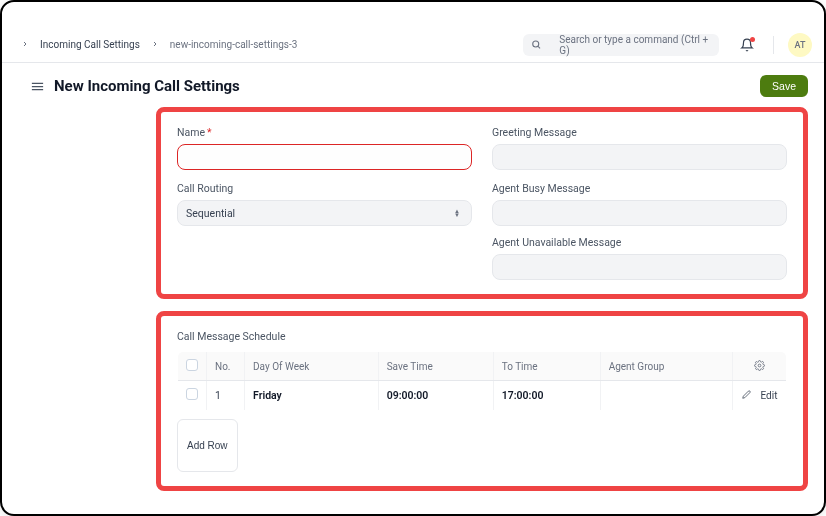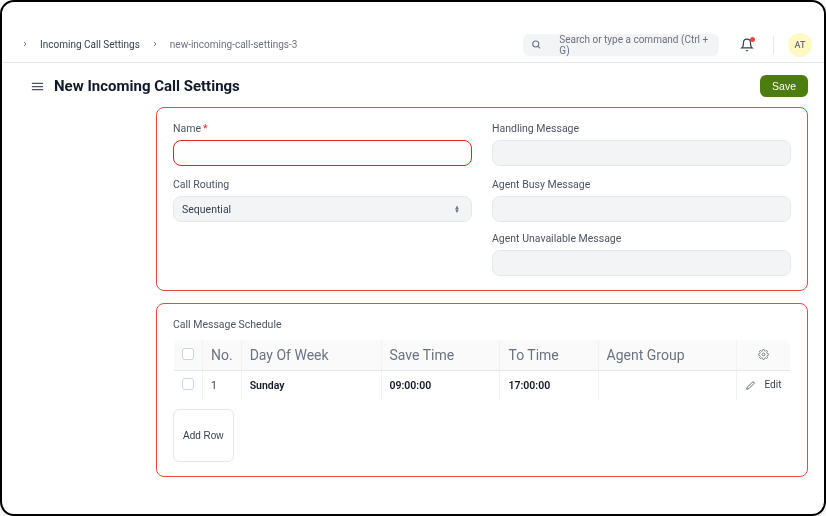--- a/index.html
+++ b/index.html
@@ -83,21 +83,21 @@
     background: #4d7c0f; color: #fff;
     border: none; border-radius: 6px;
     padding: 5px 12px; font-size: 10.5px;
     cursor: pointer; font-weight: 500;
   }
   .content {
     padding: 0 16px;
     display: flex; flex-direction: column; gap: 12px;
   }
   .card {
-    border: 1px solid #ef4444;
+    border: 5px solid #ef4444;
     border-radius: 8px;
     padding: 14px 16px;
   }
   .card.form {
     margin-left: 138px;
     display: grid;
     grid-template-columns: 1fr 1fr;
     column-gap: 20px;
     row-gap: 12px;
   }
@@ -138,34 +138,34 @@
     width: 100%; border-collapse: collapse; font-size: 10.5px;
     border: 1px solid #e5e7eb; border-radius: 6px; overflow: hidden;
   }
   table.sched th, table.sched td {
     text-align: left; padding: 7px 8px;
     border-bottom: 1px solid #e5e7eb;
     border-right: 1px solid #f1f2f4;
     font-weight: 400;
     color: #374151;
   }
-  table.sched th { background: #fafafa; color: #6b7280; font-size: 14px; }
+  table.sched th { background: #fafafa; color: #6b7280; font-size: 10px; }
   table.sched th:last-child, table.sched td:last-child { border-right: none; }
   table.sched td.bold { font-weight: 600; color: #111827; }
   .chk {
     width: 12px; height: 12px; border: 1px solid #cbd5e1; border-radius: 3px;
     background: #fff; display: inline-block;
   }
   .col-chk { width: 26px; text-align: center !important; }
   .col-no { width: 38px; }
   .col-settings { width: 34px; text-align: center !important; }
   .col-edit { width: 54px; text-align: center !important; }
   .edit-link {
     color: #374151; font-size: 10px; cursor: pointer;
-    display: inline-flex; align-items: flex-end; gap: 10px;
+    display: inline-flex; align-items: flex-start; gap: 10px;
   }
   .addrow {
     margin-top: 8px;
     background: #fff; border: 1px solid #e5e7eb;
     border-radius: 6px; padding: 20px 9px;
     font-size: 10px; color: #374151; cursor: pointer;
   }
   .gear-svg { width: 11px; height: 11px; stroke: #6b7280; }
 </style>
 </head>
@@ -219,21 +219,21 @@
   <div class="content">
     <div class="card form">
       <div>
         <label class="field-label">
           <span>Name</span><span class="req">*</span>
         </label>
         <input class="input error" value="" style="">
       </div>
       <div class="col-right">
         <div>
-          <label class="field-label">Handling Message</label>
+          <label class="field-label">Greeting Message</label>
           <input class="input" value="" style="">
         </div>
       </div>
       <div>
         <label class="field-label">Call Routing</label>
         <div class="select">
           <span>Sequential</span>
           <span class="select-chev">
             <span>▲</span>
               <span>▼</span>
@@ -268,21 +268,21 @@
                   <circle cx="12" cy="12" r="3"></circle>
                   <path d="M19.4 15a1.7 1.7 0 0 0 .3 1.8l.1.1a2 2 0 1 1-2.8 2.8l-.1-.1a1.7 1.7 0 0 0-1.8-.3 1.7 1.7 0 0 0-1 1.5V21a2 2 0 1 1-4 0v-.1a1.7 1.7 0 0 0-1-1.5 1.7 1.7 0 0 0-1.8.3l-.1.1a2 2 0 1 1-2.8-2.8l.1-.1a1.7 1.7 0 0 0 .3-1.8 1.7 1.7 0 0 0-1.5-1H3a2 2 0 1 1 0-4h.1a1.7 1.7 0 0 0 1.5-1 1.7 1.7 0 0 0-.3-1.8l-.1-.1a2 2 0 1 1 2.8-2.8l.1.1a1.7 1.7 0 0 0 1.8.3H9a1.7 1.7 0 0 0 1-1.5V3a2 2 0 1 1 4 0v.1a1.7 1.7 0 0 0 1 1.5 1.7 1.7 0 0 0 1.8-.3l.1-.1a2 2 0 1 1 2.8 2.8l-.1.1a1.7 1.7 0 0 0-.3 1.8V9a1.7 1.7 0 0 0 1.5 1H21a2 2 0 1 1 0 4h-.1a1.7 1.7 0 0 0-1.5 1z"></path>
                 </svg>
             </th>
           </tr>
         </thead>
         <tbody>
           <tr>
             <td class="col-chk"><span class="chk"></span></td>
             <td class="col-no">1</td>
-            <td class="bold">Sunday</td>
+            <td class="bold">Friday</td>
             <td class="bold">09:00:00</td>
             <td class="bold">17:00:00</td>
             <td></td>
             <td class="col-edit">
               <span class="edit-link">
                 <svg width="9" height="9" viewBox="0 0 24 24" fill="none" stroke="currentColor" stroke-width="2">
                     <path d="M17 3a2.8 2.8 0 1 1 4 4L7.5 20.5 2 22l1.5-5.5L17 3z"></path>
                   </svg>
                 <span>Edit</span>
               </span>

